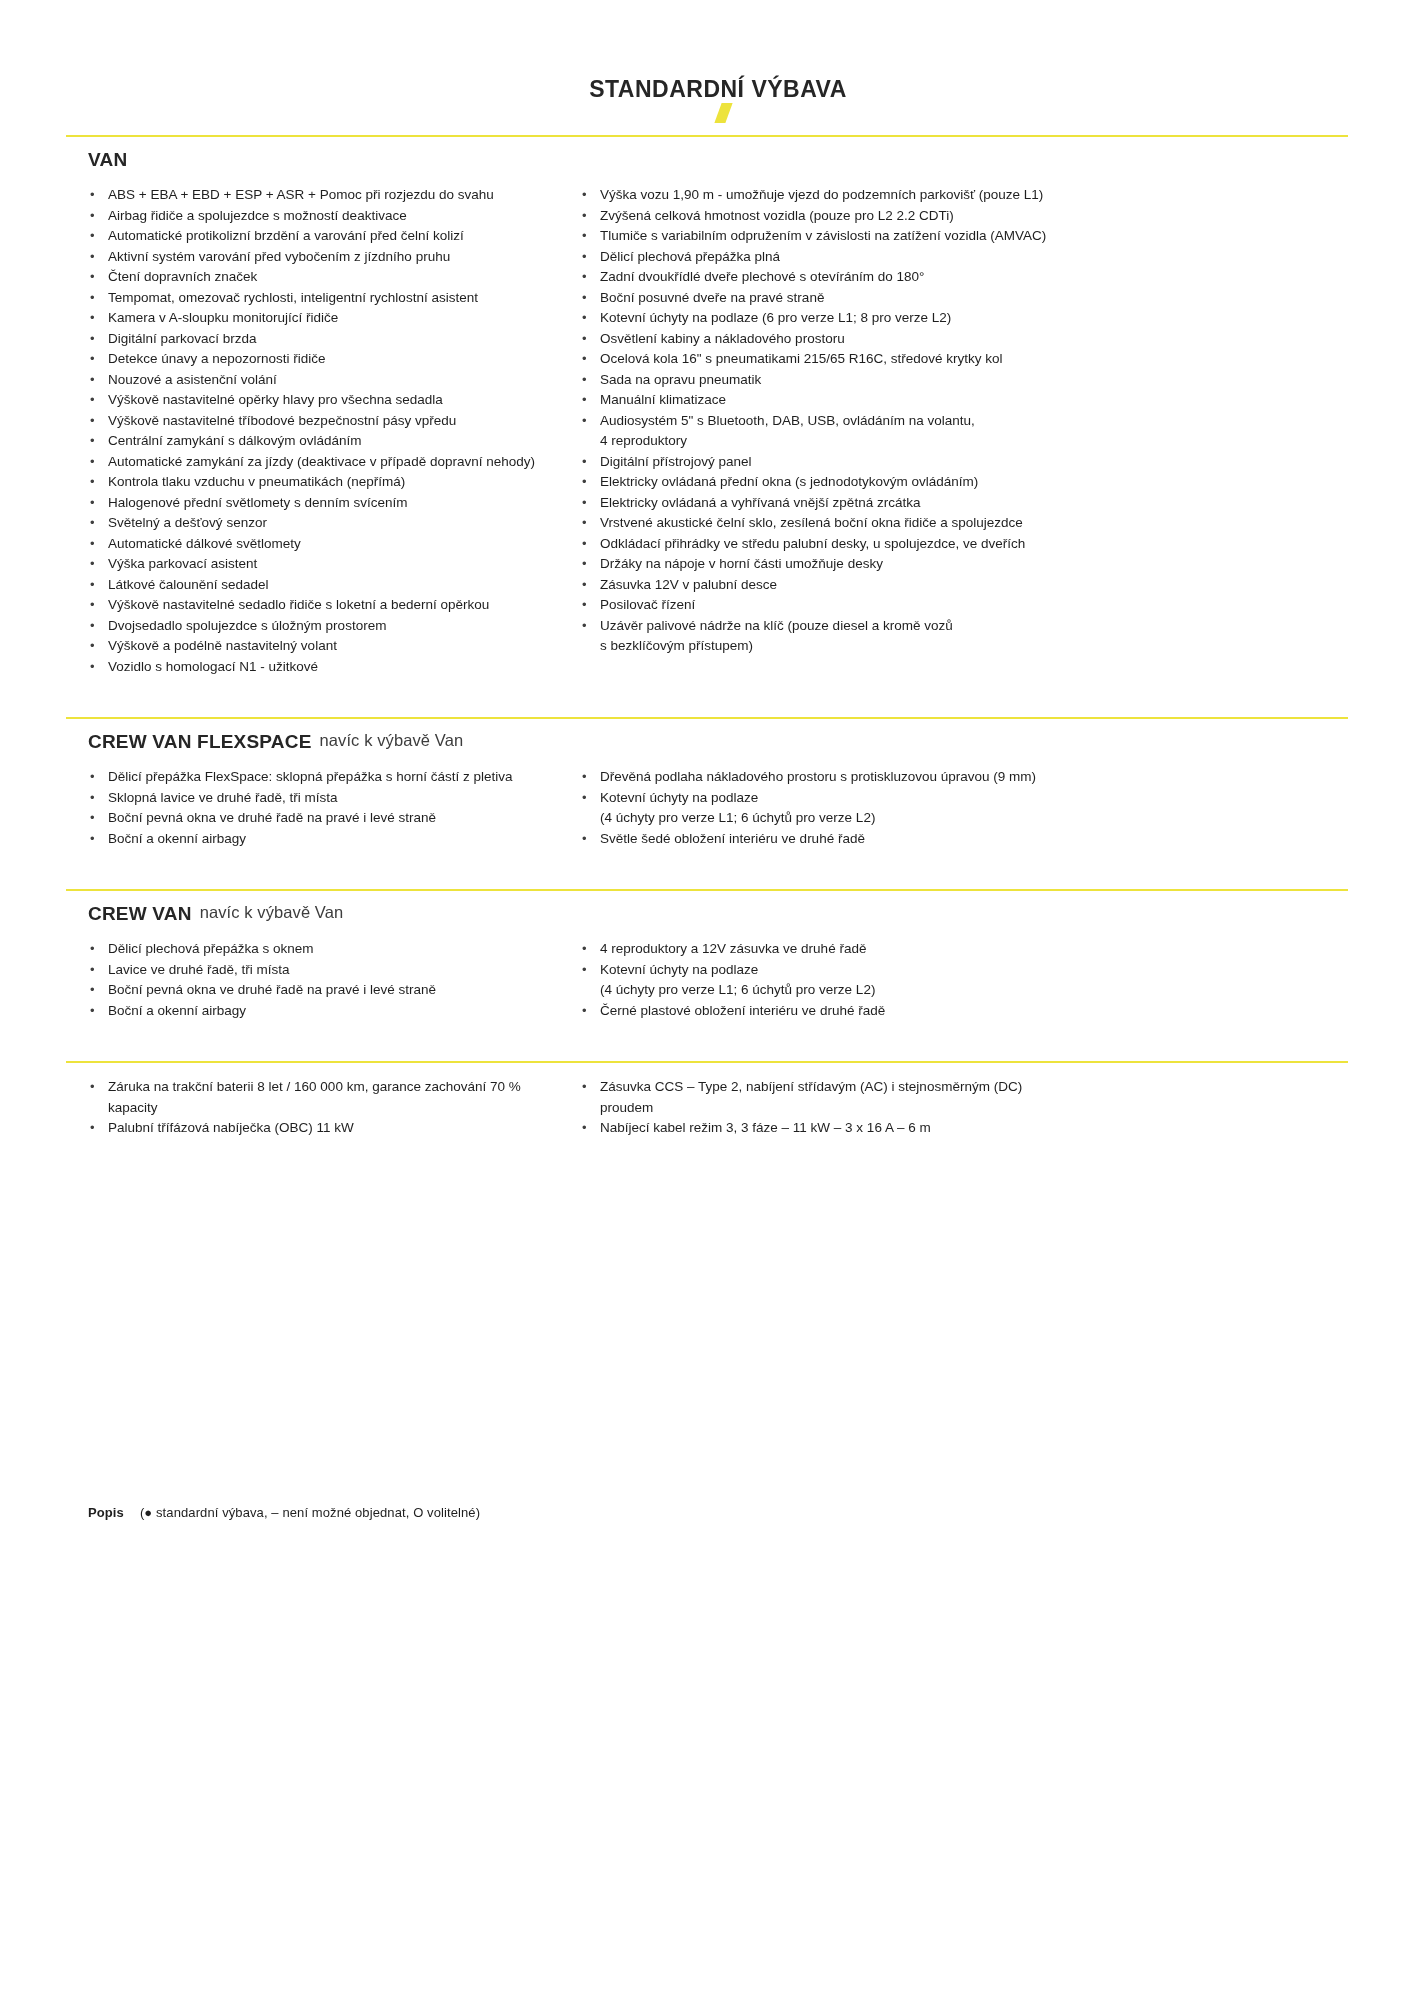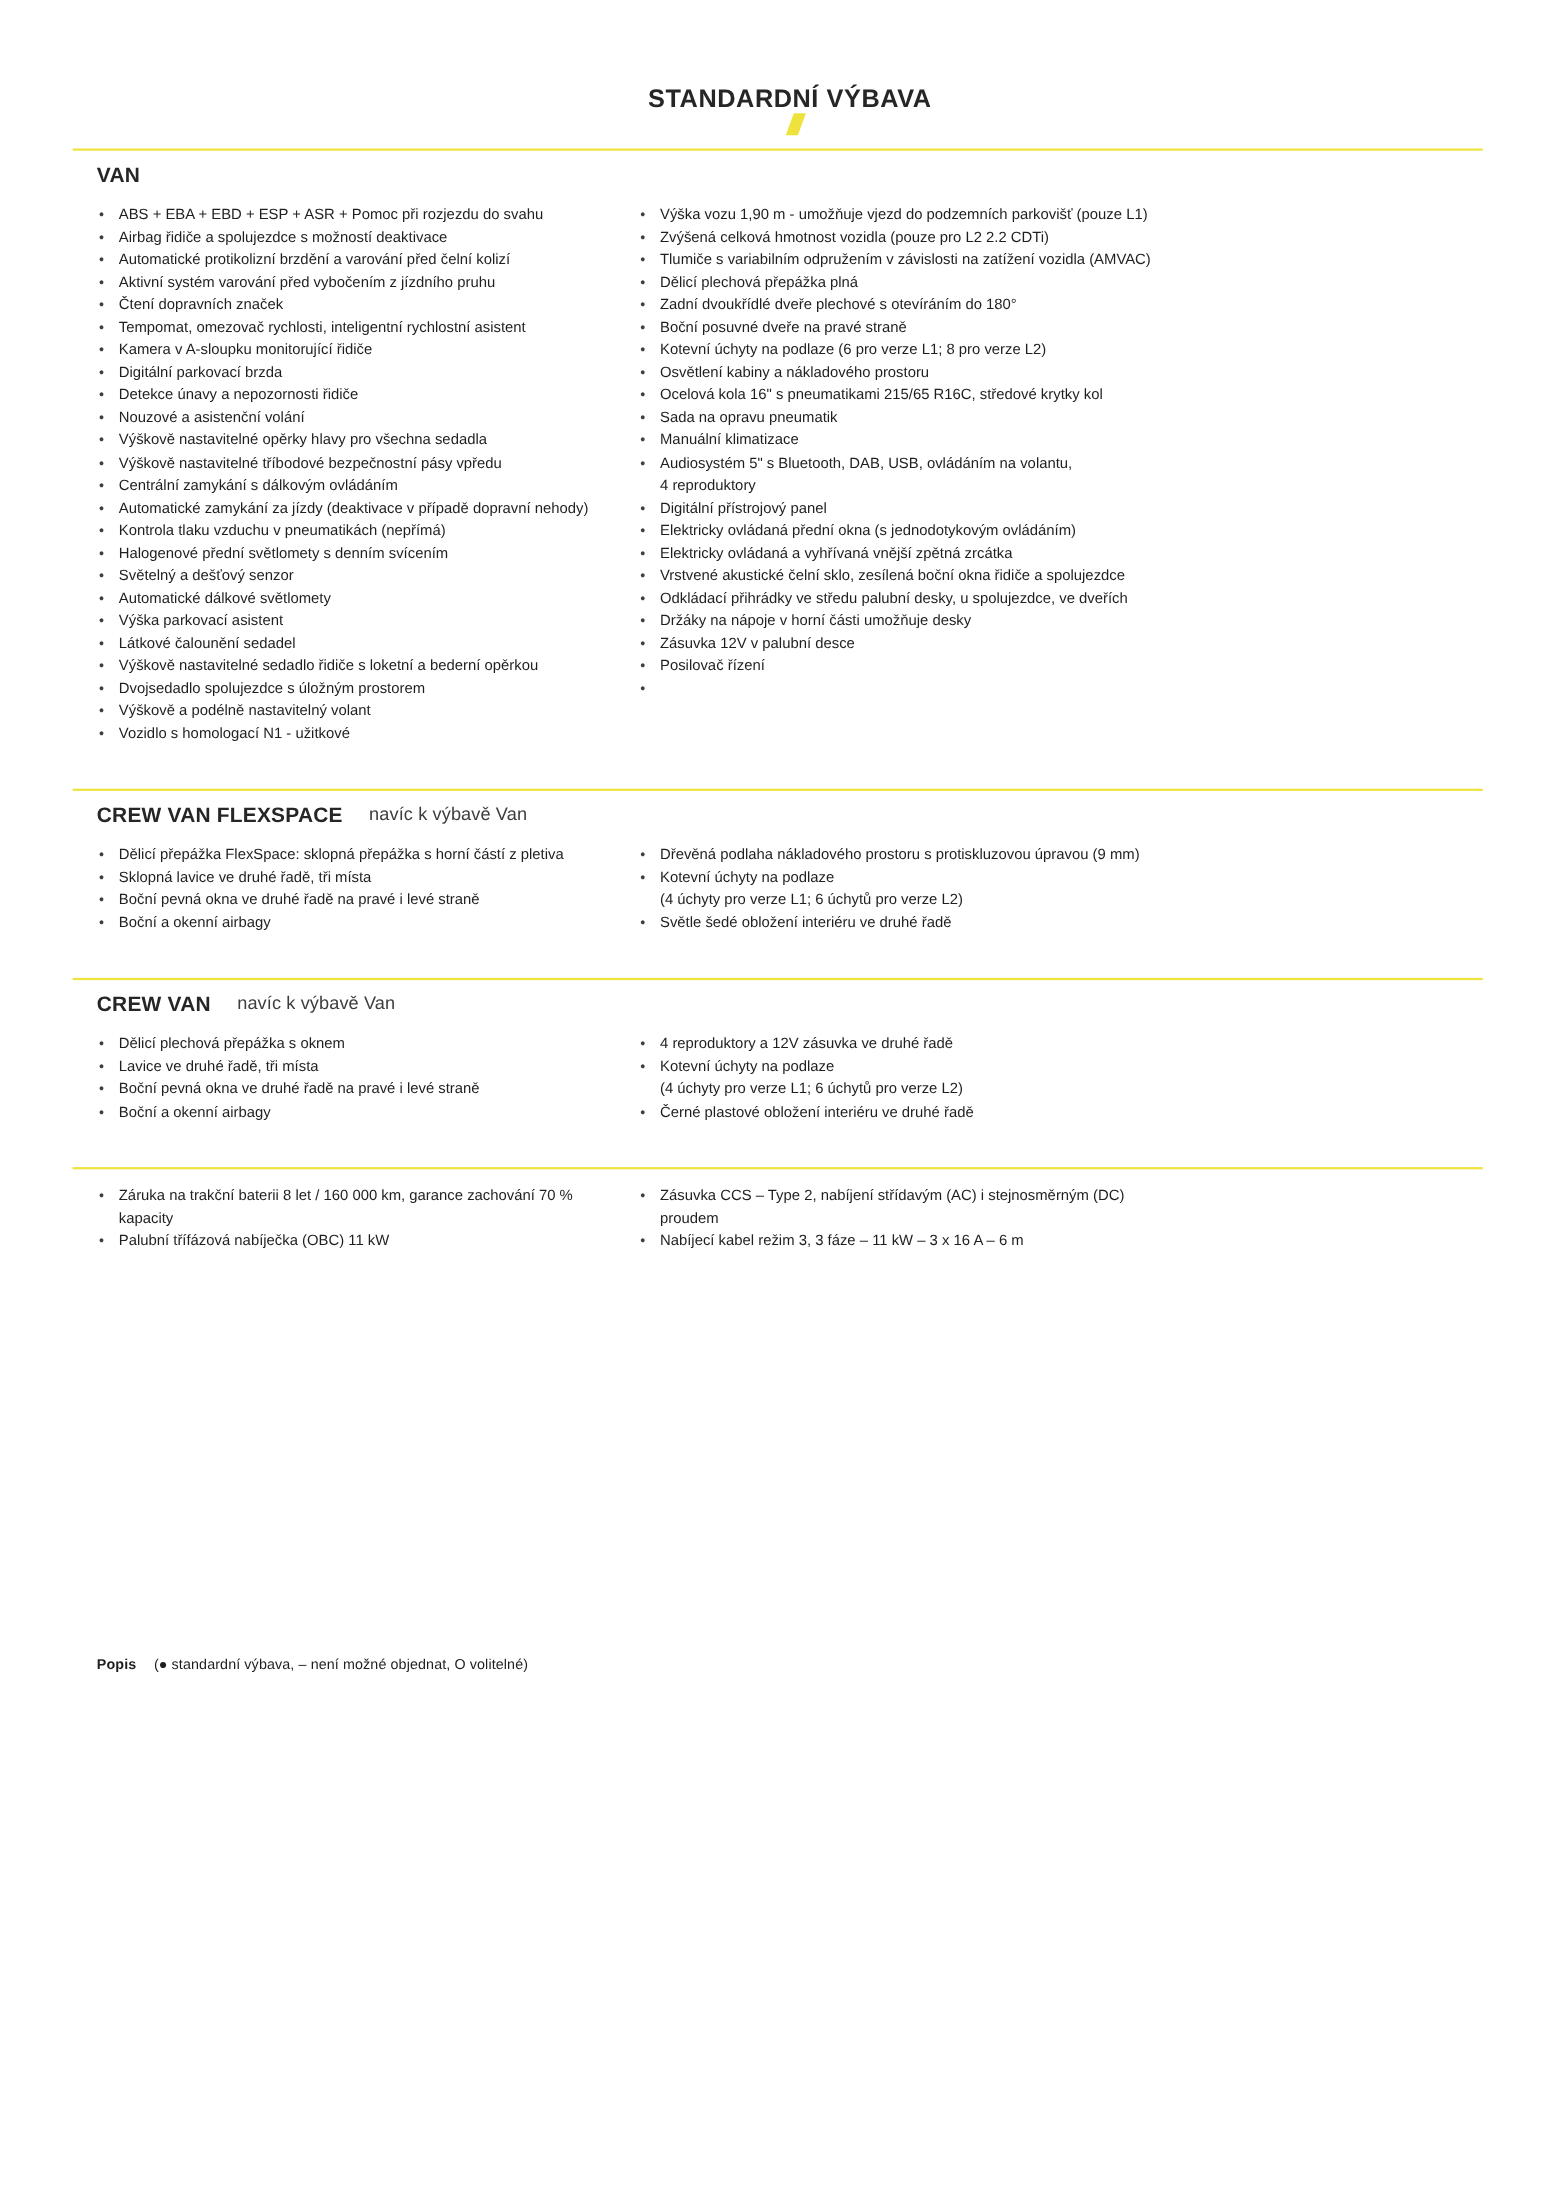--- a/index.html
+++ b/index.html
@@ -30,21 +30,21 @@
   .rule { height:2px; background:var(--accent); margin-top:12px; }
   .section:not(:first-child) .rule { margin-top:40px; }
   .section-head {
     margin:12px 0 0 22px;
     font-size:19px; font-weight:700; color:#262626;
     letter-spacing:.2px;
     display:flex; align-items:flex-start;
   }
   .section-sub {
     font-size:16.5px; font-weight:400; color:#3d3d3d;
-    margin-left:24px; letter-spacing:.1px;
+    margin-left:8px; letter-spacing:.1px;
   }
   .cols { display:flex; margin:14px 0 0 22px; }
   ul.col { list-style:none; }
   ul.col.left  { width:492px; flex:none; }
   ul.col.right { flex:1; }
   ul.col li {
     position:relative; padding-left:20px;
     font-size:13.5px; line-height:20.5px;
     white-space:pre-line;
     color:#1f1f1f;
@@ -122,21 +122,22 @@
             <li><span class="bullet">•</span><span class="item-text">Audiosystém 5" s Bluetooth, DAB, USB, ovládáním na volantu,
 4 reproduktory</span></li>
             <li><span class="bullet">•</span><span class="item-text">Digitální přístrojový panel</span></li>
             <li><span class="bullet">•</span><span class="item-text">Elektricky ovládaná přední okna (s jednodotykovým ovládáním)</span></li>
             <li><span class="bullet">•</span><span class="item-text">Elektricky ovládaná a vyhřívaná vnější zpětná zrcátka</span></li>
             <li><span class="bullet">•</span><span class="item-text">Vrstvené akustické čelní sklo, zesílená boční okna řidiče a spolujezdce</span></li>
             <li><span class="bullet">•</span><span class="item-text">Odkládací přihrádky ve středu palubní desky, u spolujezdce, ve dveřích</span></li>
             <li><span class="bullet">•</span><span class="item-text">Držáky na nápoje v horní části umožňuje desky</span></li>
             <li><span class="bullet">•</span><span class="item-text">Zásuvka 12V v palubní desce</span></li>
             <li><span class="bullet">•</span><span class="item-text">Posilovač řízení</span></li>
-            <li><span class="bullet">•</span></li>
+            <li><span class="bullet">•</span><span class="item-text">Uzávěr palivové nádrže na klíč (pouze diesel a kromě vozů
+s bezklíčovým přístupem)</span></li>
           </ul>
     </div>
   </section>
 
   <section class="section">
     <div class="rule"></div>
     <h2 class="section-head">
       <span class="section-title">CREW VAN FLEXSPACE</span>
       <span class="section-sub">navíc k výbavě Van</span>
     </h2>

